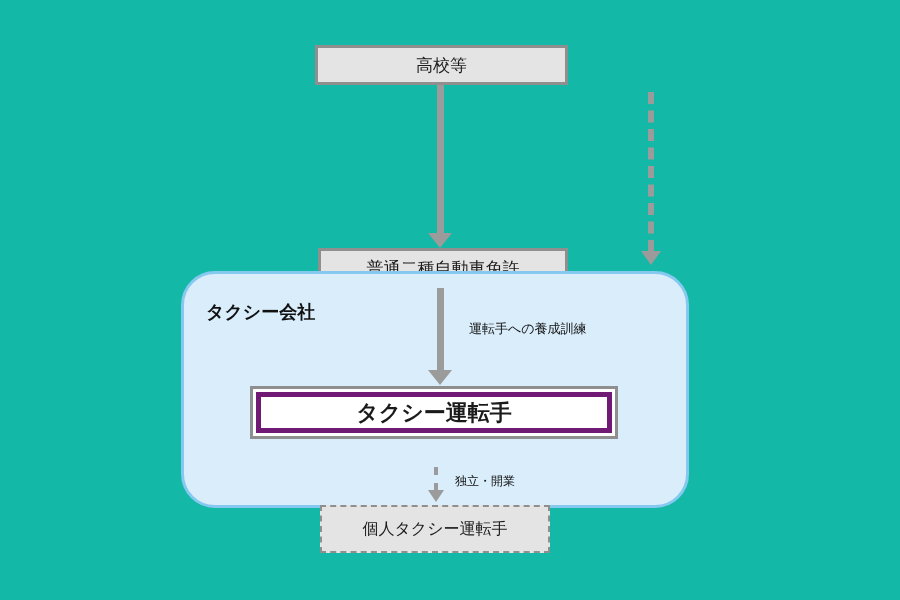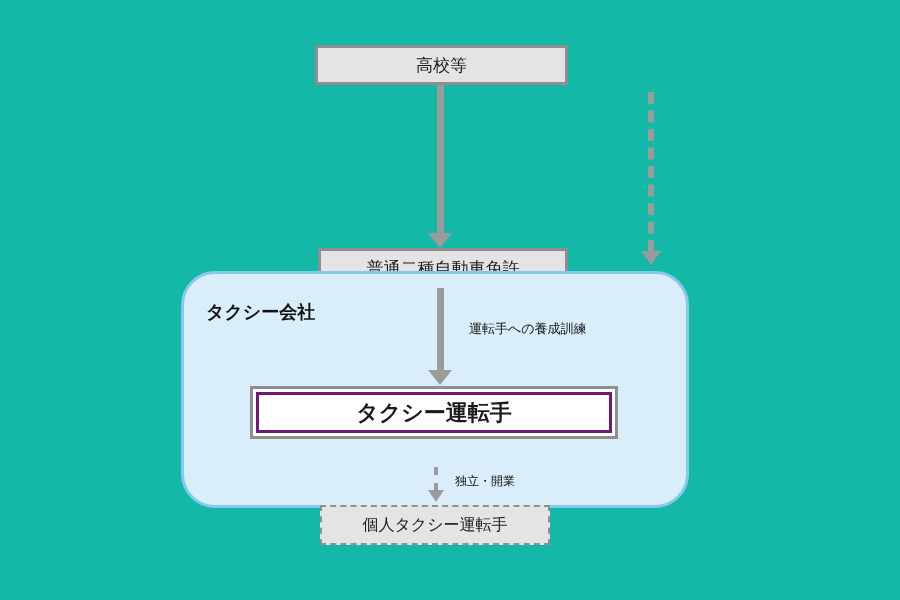--- a/index.html
+++ b/index.html
@@ -64,31 +64,31 @@
   }
   
   .node-driver {
     left: 250px; top: 386px; width: 368px; height: 53px;
     background: #ffffff;
     border: 3px solid #8f8f8f;
     padding: 3px;
   }
   .node-driver .inner-frame {
     width: 100%; height: 100%;
-    border: 3px solid #701a75;
+    border: 5px solid #701a75;
     display: flex;
     align-items: center;
     justify-content: center;
     box-sizing: border-box;
     font-size: 22px;
     font-weight: bold;
   }
   
   .node-individual {
-    left: 320px; top: 505px; width: 230px; height: 40px;
+    left: 320px; top: 505px; width: 230px; height: 48px;
     background: #e4e4e4;
     border: 2px dashed #8f8f8f;
     font-size: 16px;
   }
   
   .arrow-line {
     position: absolute;
   }
   .solid-line {
     width: 7px;

